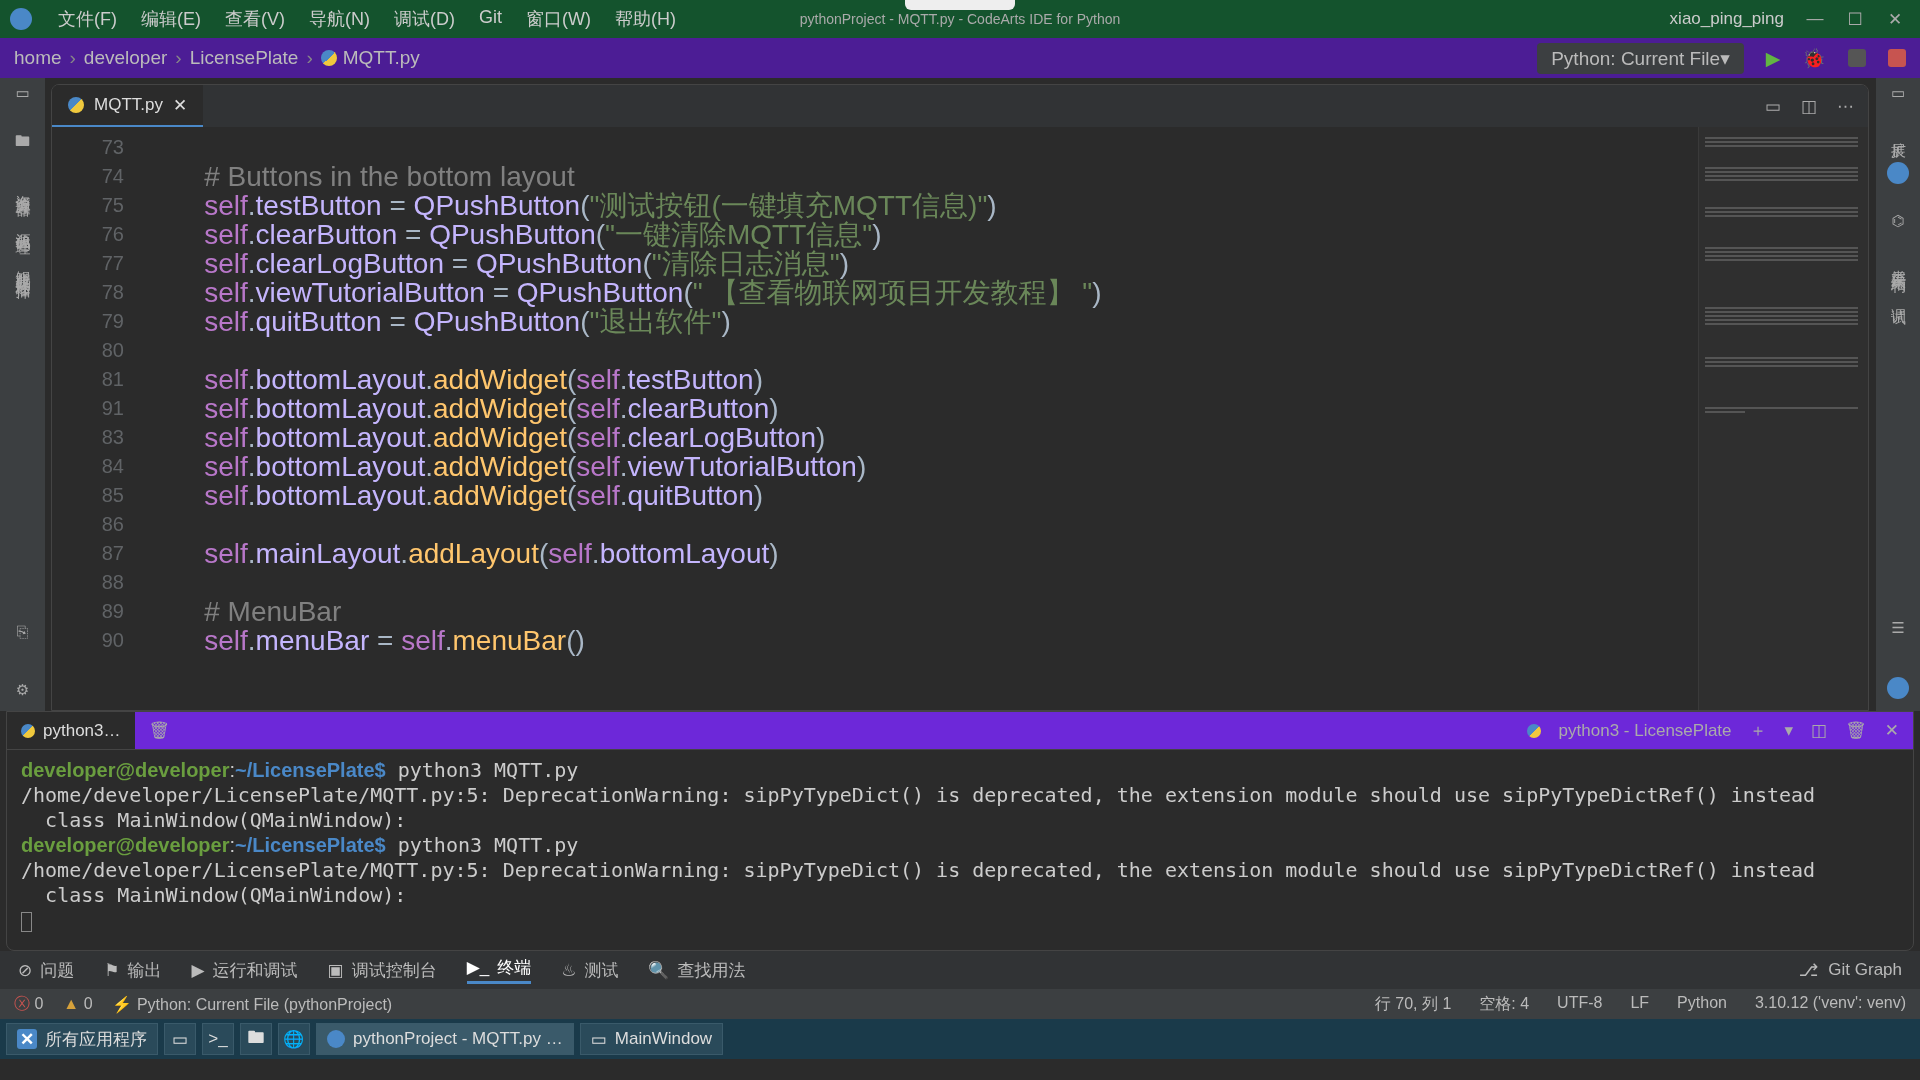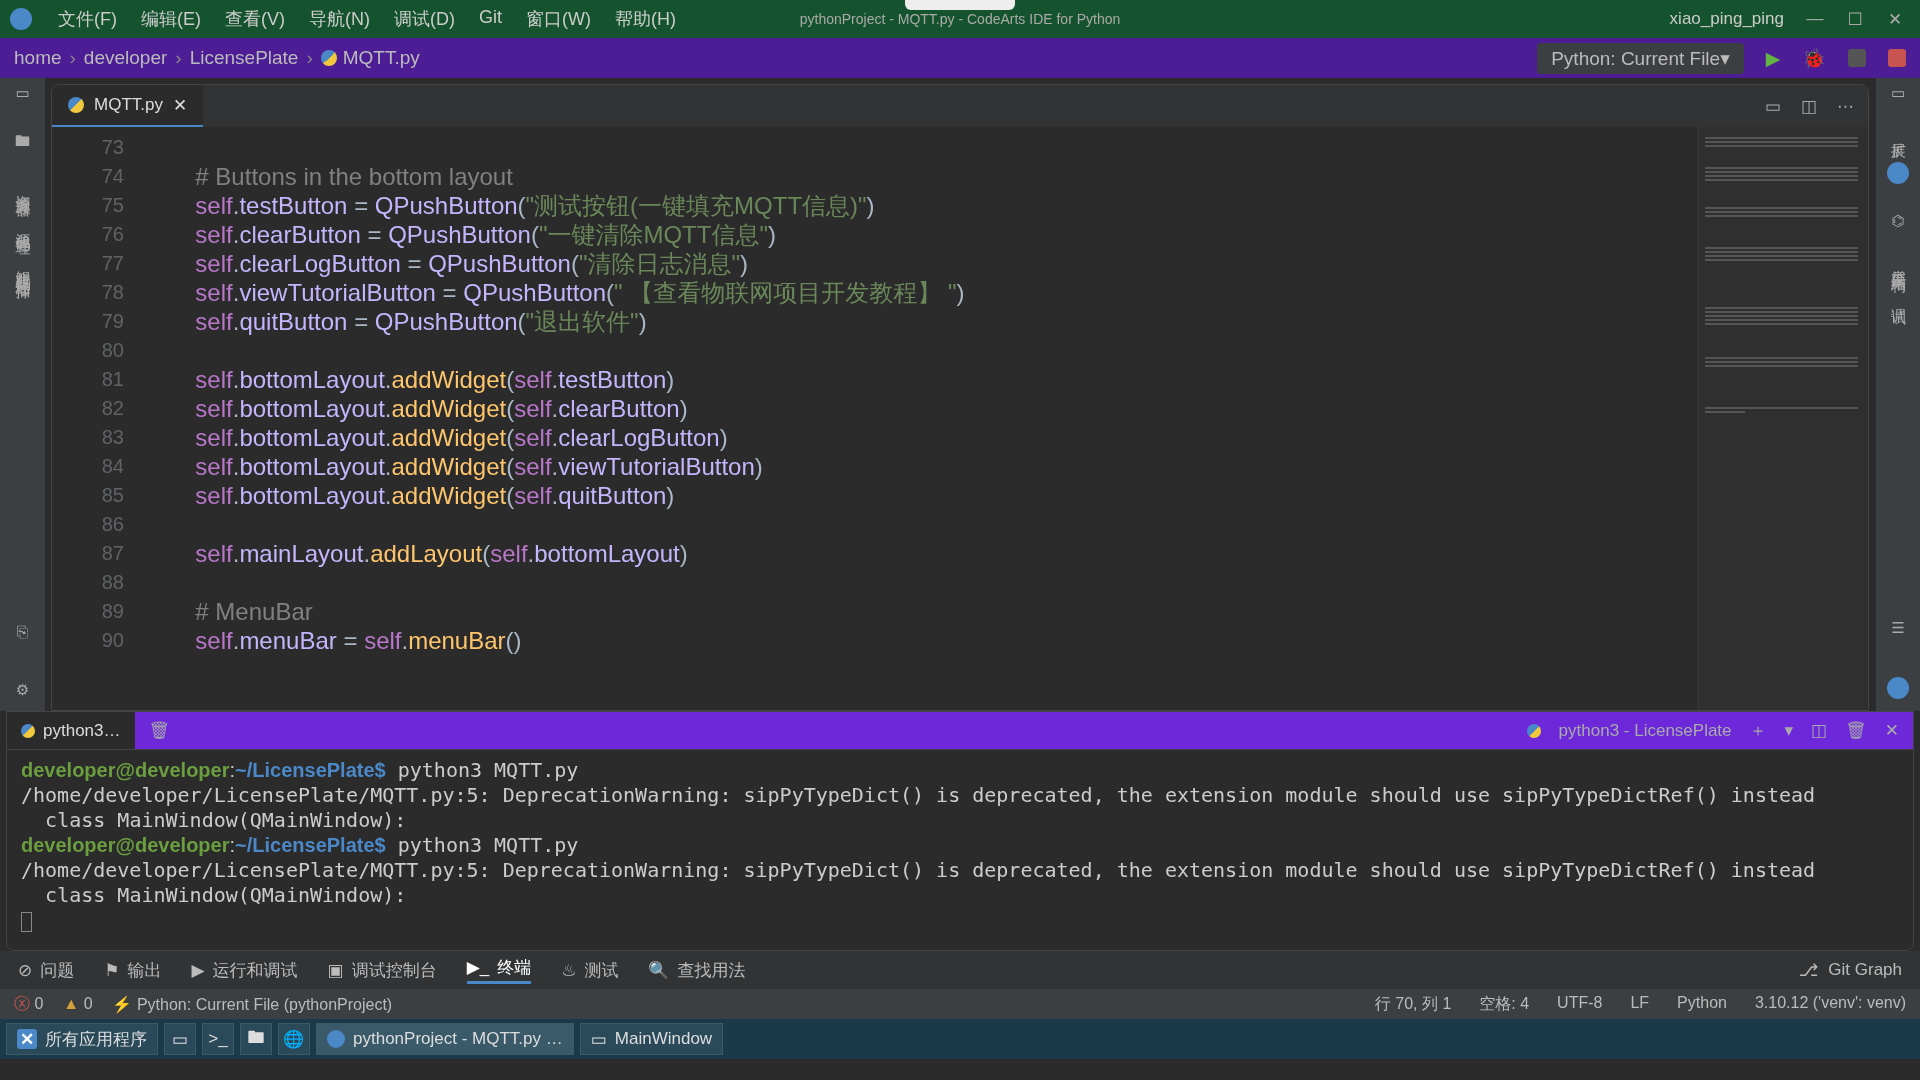--- a/index.html
+++ b/index.html
@@ -29,21 +29,21 @@
 .gutR .badge { width:22px; height:22px; border-radius:50%; background:#4a88c7; }
 
 .editor { flex:1; display:flex; flex-direction:column; border:1px solid #444; border-radius:8px 8px 0 0; margin:6px 6px 0 6px; background:#2b2b2b; overflow:hidden; }
 .tabrow { height:42px; background:#313335; display:flex; align-items:center; }
 .tab { height:100%; display:flex; align-items:center; gap:10px; padding:0 16px; background:#2b2b2b; border-bottom:2px solid #4a88c7; color:#ddd; }
 .tab .pyic { width:16px; height:16px; border-radius:50%; background:linear-gradient(135deg,#4a88c7 50%,#f0c93d 50%); }
 .tabrow .rt { margin-left:auto; display:flex; gap:20px; padding-right:14px; color:#aaa; }
 
 .codewrap { flex:1; display:flex; position:relative; overflow:hidden; }
 .linenos { width:90px; text-align:right; color:#606366; font-family:Consolas,monospace; font-size:20px; line-height:29px; padding:6px 18px 0 0; user-select:none; }
-.code { flex:1; font-family:Consolas,monospace; font-size:24px; line-height:29px; padding-top:6px; white-space:pre; color:#a9b7c6; }
+.code { flex:1; font-family:Consolas,monospace; font-size:28px; line-height:29px; padding-top:6px; white-space:pre; color:#a9b7c6; }
 .code .kw   { color:#b877c9; }
 .code .cm   { color:#808080; }
 .code .str  { color:#6a8759; }
 .code .fn   { color:#ffc66d; }
 .code .id   { color:#c4b5fd; }
 .code .op   { color:#a9b7c6; }
 .minimap { width:170px; background:#2f2f2f; border-left:1px solid #3a3a3a; position:relative; }
 .minimap .mm { position:absolute; left:6px; right:10px; height:2px; background:#555; }
 
 .termwrap { margin:0 6px; border:1px solid #444; border-radius:0 0 8px 8px; background:#2b2b2b; }
@@ -150,21 +150,21 @@
       <div class="linenos" id="linenos">
           <div>73</div>
           <div>74</div>
           <div>75</div>
           <div>76</div>
           <div>77</div>
           <div>78</div>
           <div>79</div>
           <div>80</div>
           <div>81</div>
-          <div>82</div>
+          <div>91</div>
           <div>83</div>
           <div>84</div>
           <div>85</div>
           <div>86</div>
           <div>87</div>
           <div>88</div>
           <div>89</div>
           <div>90</div>
         </div>
       <div class="code" id="code"><div>        </div><div>        <span class="cm"># Buttons in the bottom layout</span></div><div>        <span class="kw">self</span>.<span class="id">testButton</span> <span class="op">=</span> <span class="id">QPushButton</span>(<span class="str">"测试按钮(一键填充MQTT信息)"</span>)</div><div>        <span class="kw">self</span>.<span class="id">clearButton</span> <span class="op">=</span> <span class="id">QPushButton</span>(<span class="str">"一键清除MQTT信息"</span>)</div><div>        <span class="kw">self</span>.<span class="id">clearLogButton</span> <span class="op">=</span> <span class="id">QPushButton</span>(<span class="str">"清除日志消息"</span>)</div><div>        <span class="kw">self</span>.<span class="id">viewTutorialButton</span> <span class="op">=</span> <span class="id">QPushButton</span>(<span class="str">" 【查看物联网项目开发教程】 "</span>)</div><div>        <span class="kw">self</span>.<span class="id">quitButton</span> <span class="op">=</span> <span class="id">QPushButton</span>(<span class="str">"退出软件"</span>)</div><div>        </div><div>        <span class="kw">self</span>.<span class="id">bottomLayout</span>.<span class="fn">addWidget</span>(<span class="kw">self</span>.<span class="id">testButton</span>)</div><div>        <span class="kw">self</span>.<span class="id">bottomLayout</span>.<span class="fn">addWidget</span>(<span class="kw">self</span>.<span class="id">clearButton</span>)</div><div>        <span class="kw">self</span>.<span class="id">bottomLayout</span>.<span class="fn">addWidget</span>(<span class="kw">self</span>.<span class="id">clearLogButton</span>)</div><div>        <span class="kw">self</span>.<span class="id">bottomLayout</span>.<span class="fn">addWidget</span>(<span class="kw">self</span>.<span class="id">viewTutorialButton</span>)</div><div>        <span class="kw">self</span>.<span class="id">bottomLayout</span>.<span class="fn">addWidget</span>(<span class="kw">self</span>.<span class="id">quitButton</span>)</div><div>        </div><div>        <span class="kw">self</span>.<span class="id">mainLayout</span>.<span class="fn">addLayout</span>(<span class="kw">self</span>.<span class="id">bottomLayout</span>)</div><div>        </div><div>        <span class="cm"># MenuBar</span></div><div>        <span class="kw">self</span>.<span class="id">menuBar</span> <span class="op">=</span> <span class="kw">self</span>.<span class="fn">menuBar</span>()</div></div>

